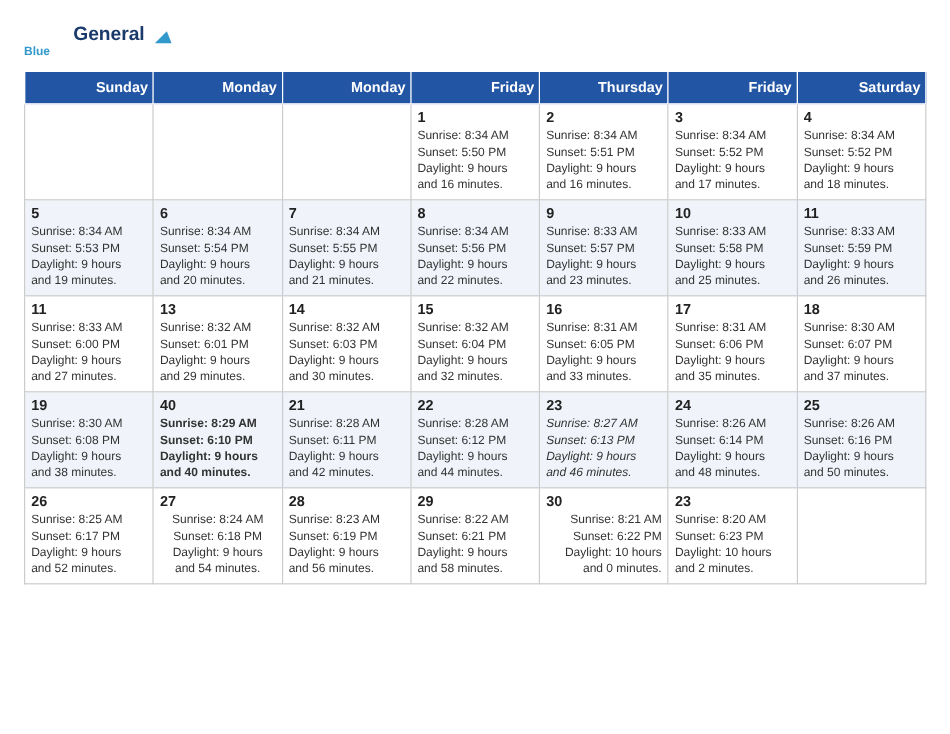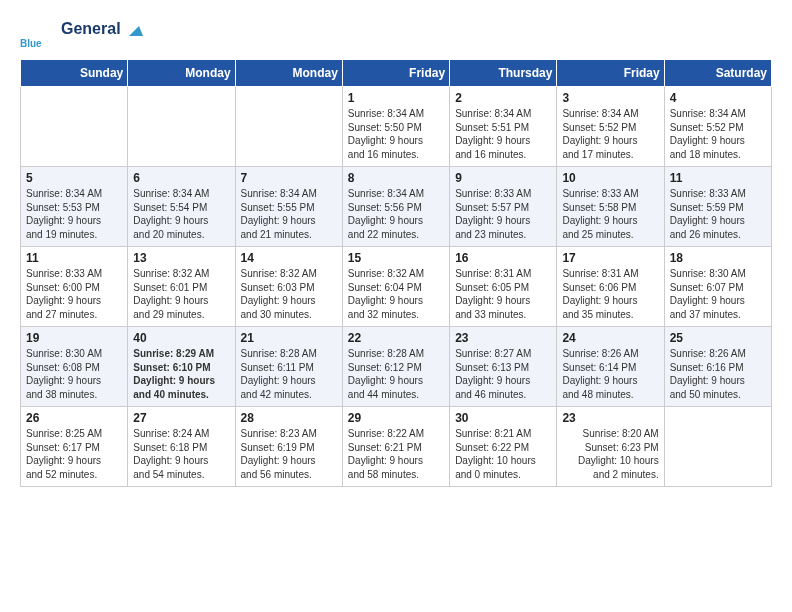--- a/index.html
+++ b/index.html
@@ -287,21 +287,21 @@
           </td>
           <td>
             <span class="day-num">22</span>
             <div class="day-info" style="white-space: pre-line;">Sunrise: 8:28 AM
 Sunset: 6:12 PM
 Daylight: 9 hours
 and 44 minutes.</div>
           </td>
           <td>
             <span class="day-num">23</span>
-            <div class="day-info" style="white-space: pre-line;">Sunrise: 8:27 AM
+            <div class="day-info" style="white-space: pre-line; font-style: italic;">Sunrise: 8:27 AM
 Sunset: 6:13 PM
 Daylight: 9 hours
 and 46 minutes.</div>
           </td>
           <td>
             <span class="day-num">24</span>
             <div class="day-info" style="white-space: pre-line;">Sunrise: 8:26 AM
 Sunset: 6:14 PM
 Daylight: 9 hours
 and 48 minutes.</div>
@@ -317,49 +317,49 @@
         <tr>
           <td>
             <span class="day-num">26</span>
             <div class="day-info" style="white-space: pre-line;">Sunrise: 8:25 AM
 Sunset: 6:17 PM
 Daylight: 9 hours
 and 52 minutes.</div>
           </td>
           <td>
             <span class="day-num">27</span>
-            <div class="day-info" style="white-space: pre-line;">Sunrise: 8:24 AM
+            <div class="day-info" style="white-space: pre-line; text-align: center;">Sunrise: 8:24 AM
 Sunset: 6:18 PM
 Daylight: 9 hours
 and 54 minutes.</div>
           </td>
           <td>
             <span class="day-num">28</span>
             <div class="day-info" style="white-space: pre-line;">Sunrise: 8:23 AM
 Sunset: 6:19 PM
 Daylight: 9 hours
 and 56 minutes.</div>
           </td>
           <td>
             <span class="day-num">29</span>
             <div class="day-info" style="white-space: pre-line;">Sunrise: 8:22 AM
 Sunset: 6:21 PM
 Daylight: 9 hours
 and 58 minutes.</div>
           </td>
           <td>
             <span class="day-num">30</span>
-            <div class="day-info" style="white-space: pre-line;">Sunrise: 8:21 AM
+            <div class="day-info" style="white-space: pre-line; text-align: right;">Sunrise: 8:21 AM
 Sunset: 6:22 PM
 Daylight: 10 hours
 and 0 minutes.</div>
           </td>
           <td>
             <span class="day-num">23</span>
-            <div class="day-info" style="white-space: pre-line; text-align: right;">Sunrise: 8:20 AM
+            <div class="day-info" style="white-space: pre-line;">Sunrise: 8:20 AM
 Sunset: 6:23 PM
 Daylight: 10 hours
 and 2 minutes.</div>
           </td>
           <td class="empty-cell"></td>
         </tr>
       </tbody>
   </table>
 </div>
 

